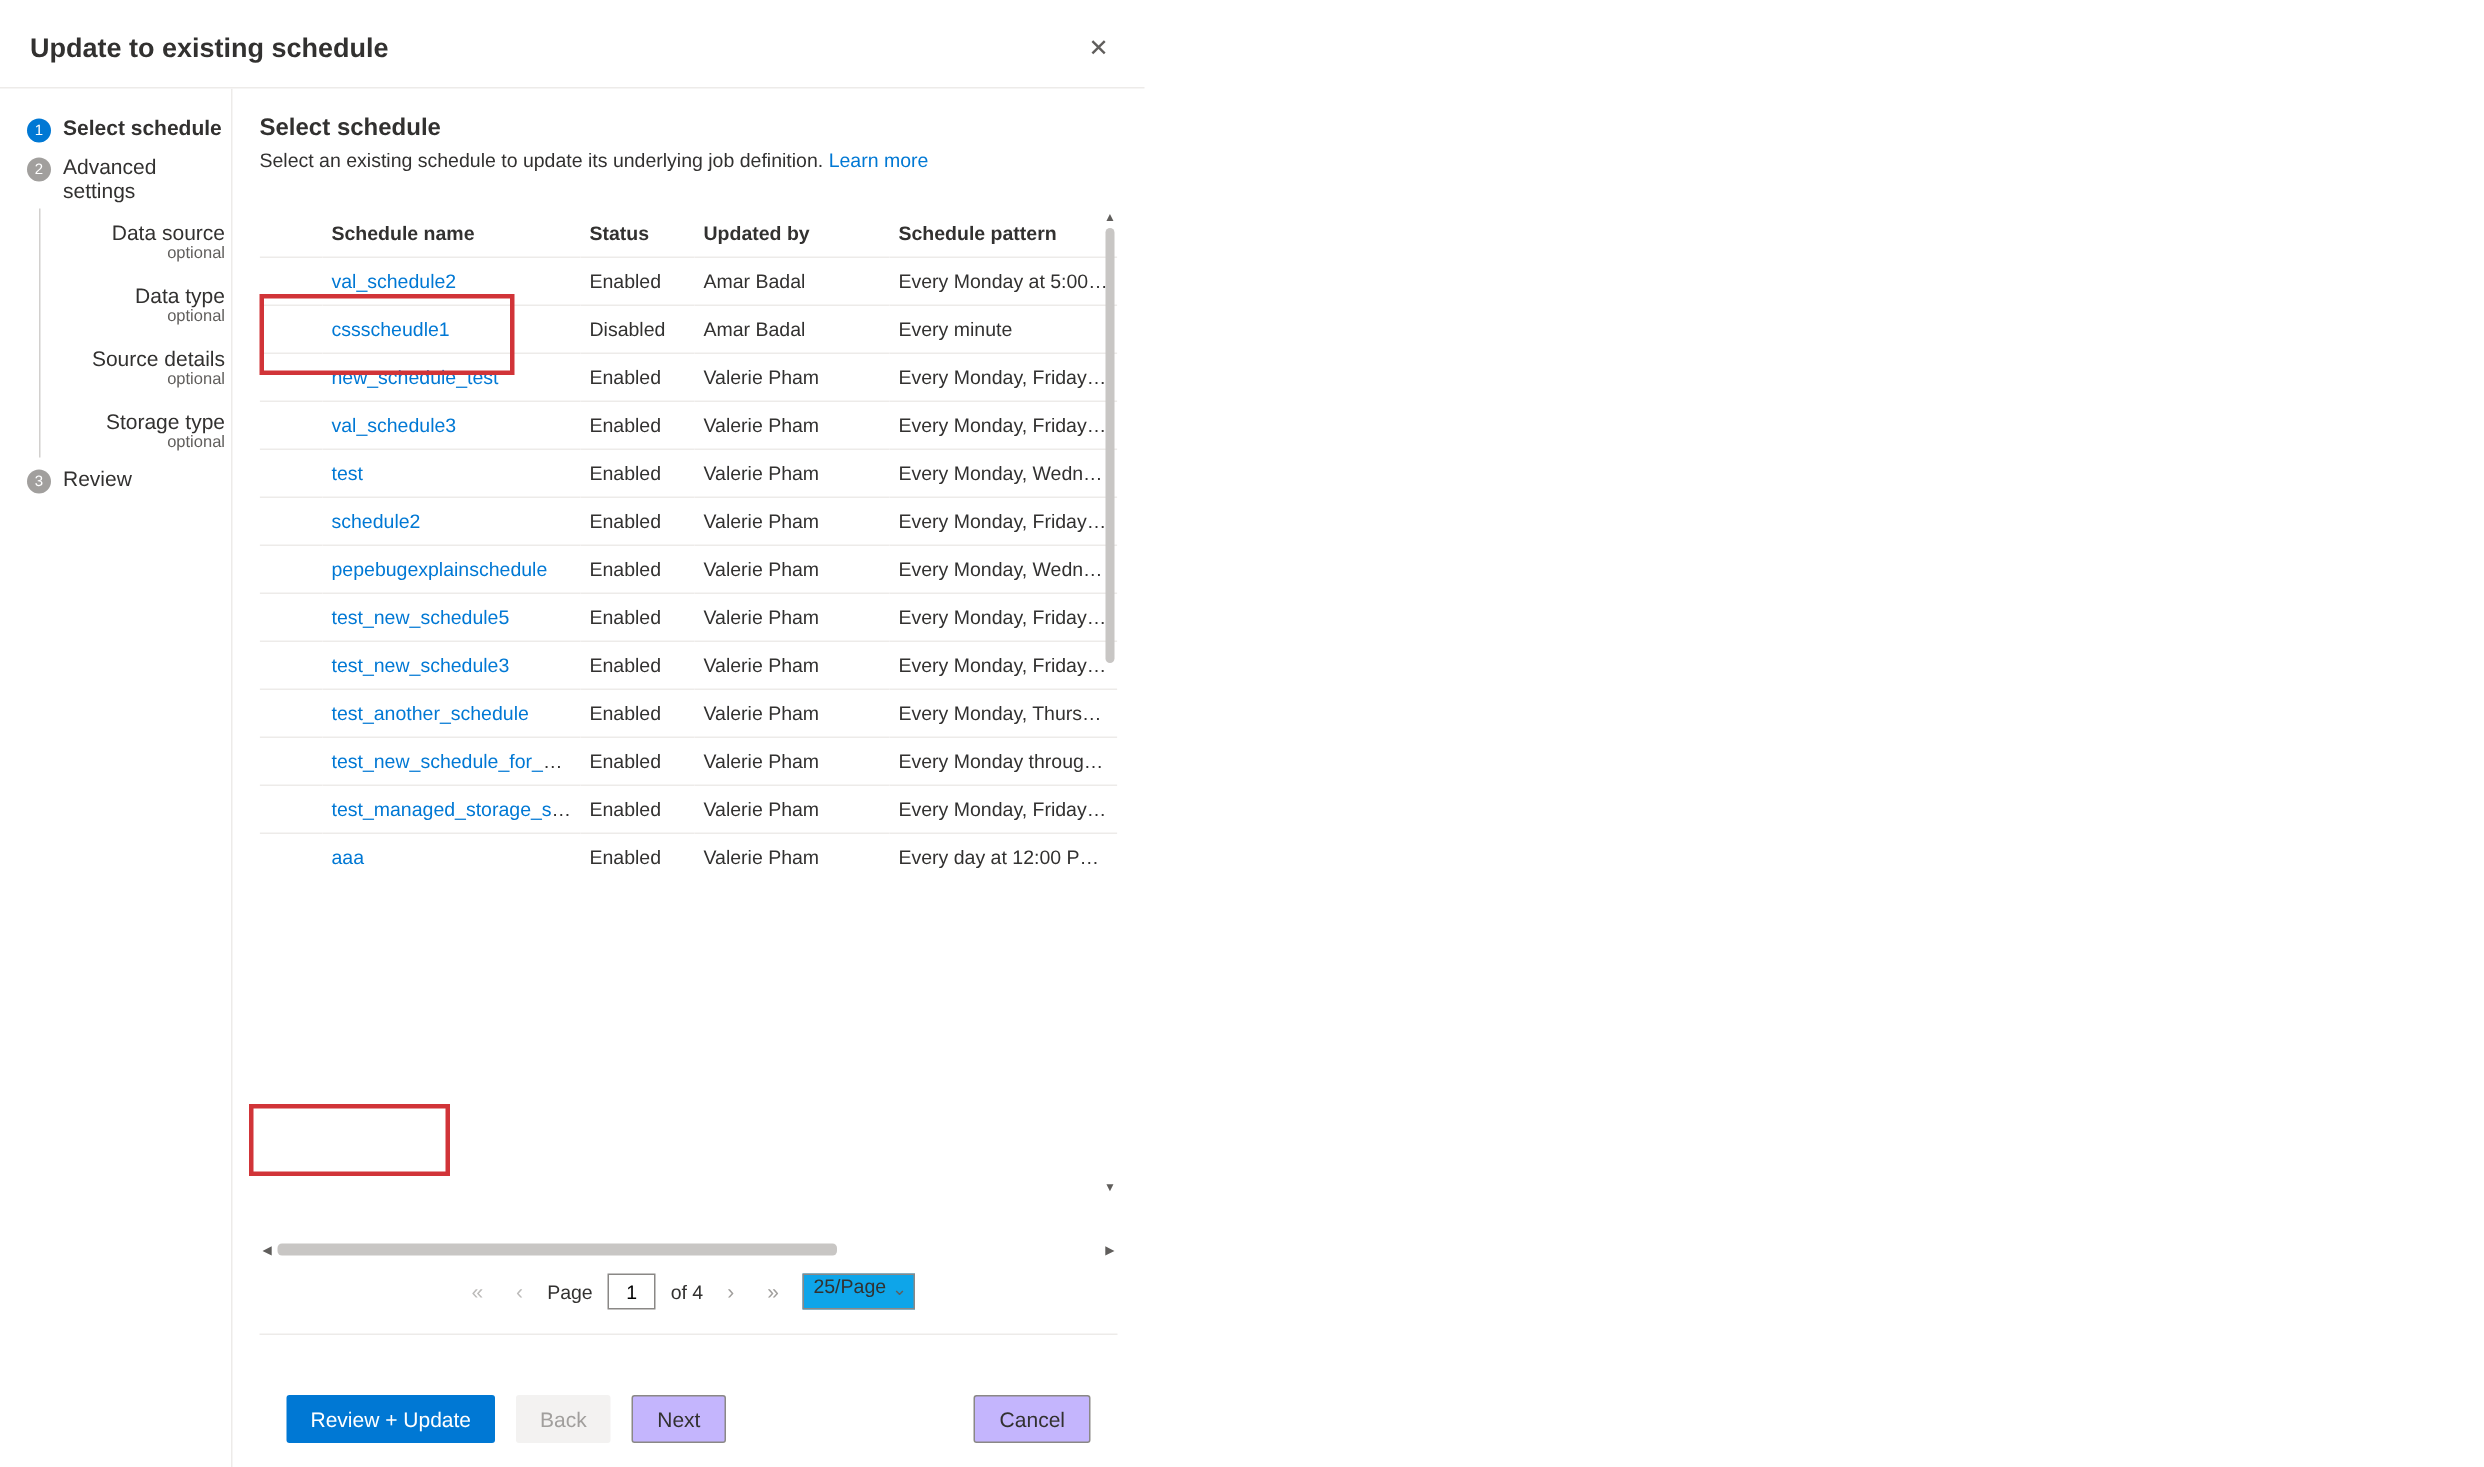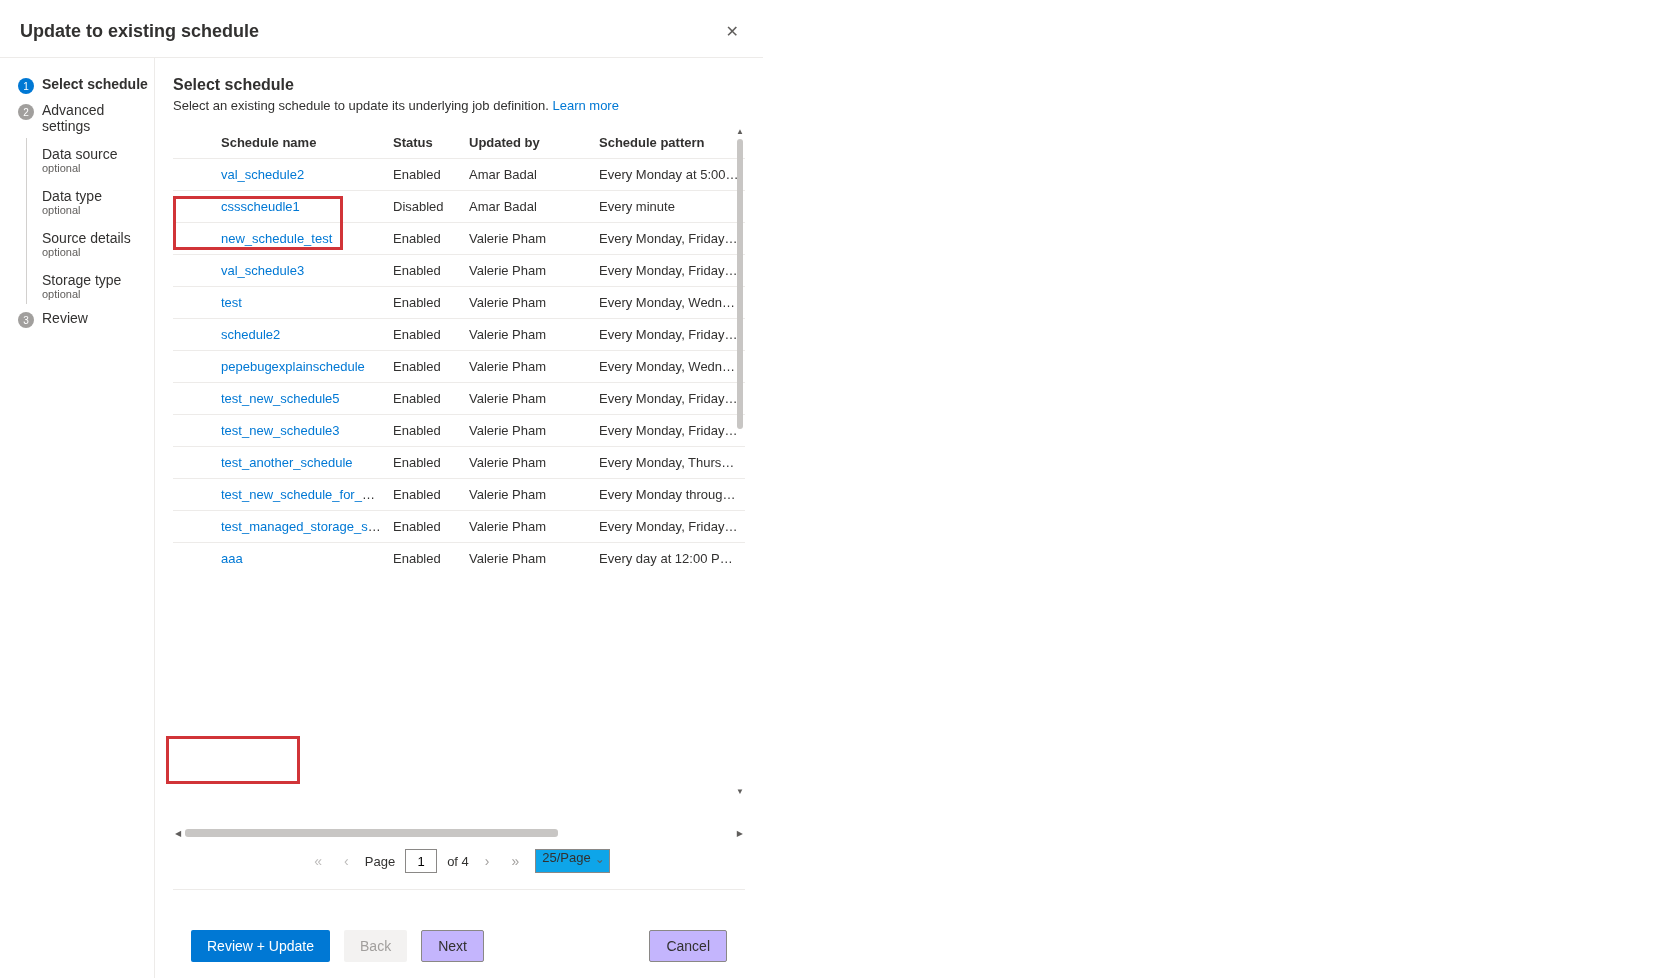--- a/index.html
+++ b/index.html
@@ -64,32 +64,32 @@
     flex-shrink: 0;
     margin-top: 2px;
   }
   .step.active .step-ind { background: #0078d4; }
   .step-label { font-size: 14px; color: #323130; }
   .step.active .step-label { font-weight: 600; }
   .substeps { position: relative; margin-left: 8px; padding-left: 16px; }
   .substeps::before {
     content:""; position:absolute; left:0; top:-4px; bottom:6px; width:1px; background:#d2d0ce;
   }
-  .sub { padding: 4px 0 10px 0; }
+  .sub { padding: 4px 0 10px 0; text-align: right; }
   .sub-label { font-size: 14px; color:#323130; }
   .sub-opt { font-size: 11px; color:#605e5c; }
   .main {
     flex: 1;
     padding: 18px 18px 0 18px;
     display: flex;
     flex-direction: column;
     overflow: hidden;
   }
   .main-title { font-size: 16px; font-weight: 600; margin-bottom: 4px; }
-  .main-desc { font-size: 13px; color:#323130; margin-bottom: 14px; }
+  .main-desc { font-size: 13px; color:#323130; margin-bottom: 26px; }
   .main-desc a { color:#0078d4; text-decoration:none; }
   
   .toolbar { display:flex; align-items:center; justify-content:space-between; margin-bottom:6px; }
   .searchbox {
     width: 160px; height: 30px;
     background:#f3f2f1;
     display:flex; align-items:center;
     padding: 0 8px;
     border-radius: 2px;
   }

